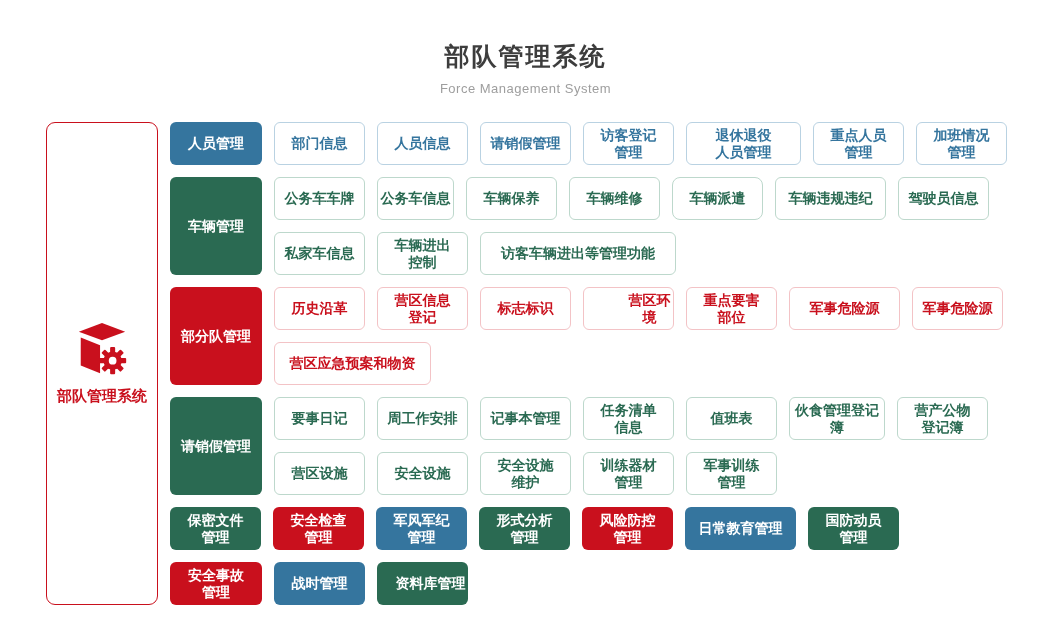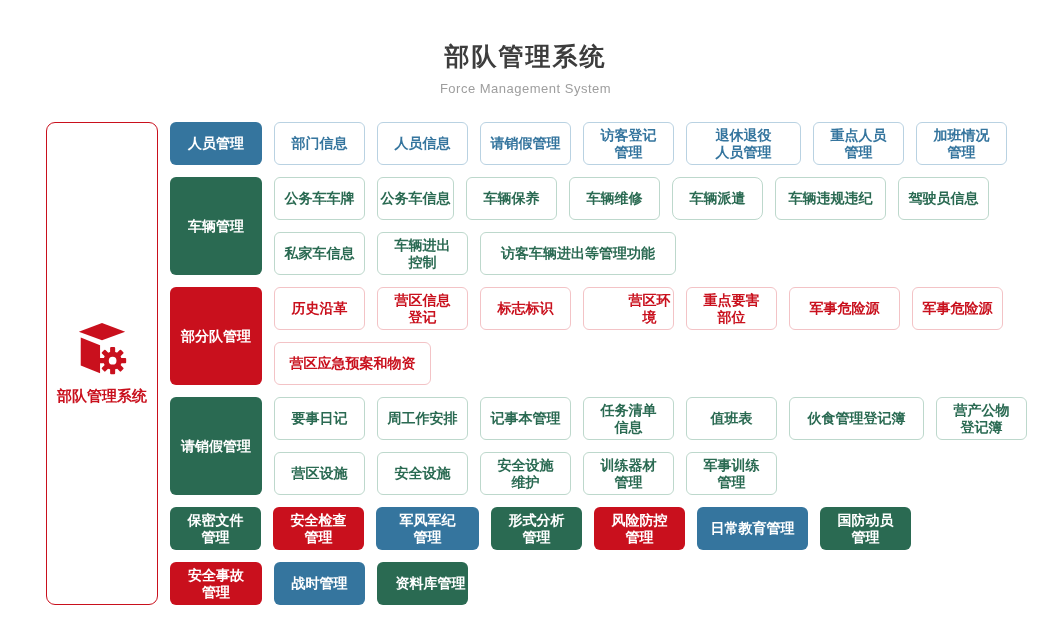--- a/index.html
+++ b/index.html
@@ -139,21 +139,21 @@
         <div class="group">
           <div class="cat solid green">请销假管理</div>
           <div class="lines">
             <div class="line">
               <div class="item outline green" style="width: 91px;">要事日记</div>
               <div class="item outline green" style="width: 91px;">周工作安排</div>
               <div class="item outline green" style="width: 91px;">记事本管理</div>
               <div class="item outline green" style="width: 91px;">任务清单
 信息</div>
               <div class="item outline green" style="width: 91px;">值班表</div>
-              <div class="item outline green" style="width: 135px;">伙食管理登记簿</div>
+              <div class="item outline green" style="width: 96px;">伙食管理登记簿</div>
               <div class="item outline green" style="width: 91px;">营产公物
 登记簿</div>
             </div>
             <div class="line">
               <div class="item outline green" style="width: 91px;">营区设施</div>
               <div class="item outline green" style="width: 91px;">安全设施</div>
               <div class="item outline green" style="width: 91px;">安全设施
 维护</div>
               <div class="item outline green" style="width: 91px;">训练器材
 管理</div>
@@ -162,21 +162,21 @@
             </div>
           </div>
         </div>
         <div class="group">
           <div class="lines">
             <div class="line">
               <div class="item solid green" style="width: 91px;">保密文件
 管理</div>
               <div class="item solid red" style="width: 91px;">安全检查
 管理</div>
-              <div class="item solid blue" style="width: 103px;">军风军纪
+              <div class="item solid blue" style="width: 91px;">军风军纪
 管理</div>
               <div class="item solid green" style="width: 91px;">形式分析
 管理</div>
               <div class="item solid red" style="width: 91px;">风险防控
 管理</div>
               <div class="item solid blue" style="width: 111px;">日常教育管理</div>
               <div class="item solid green" style="width: 91px;">国防动员
 管理</div>
             </div>
           </div>

